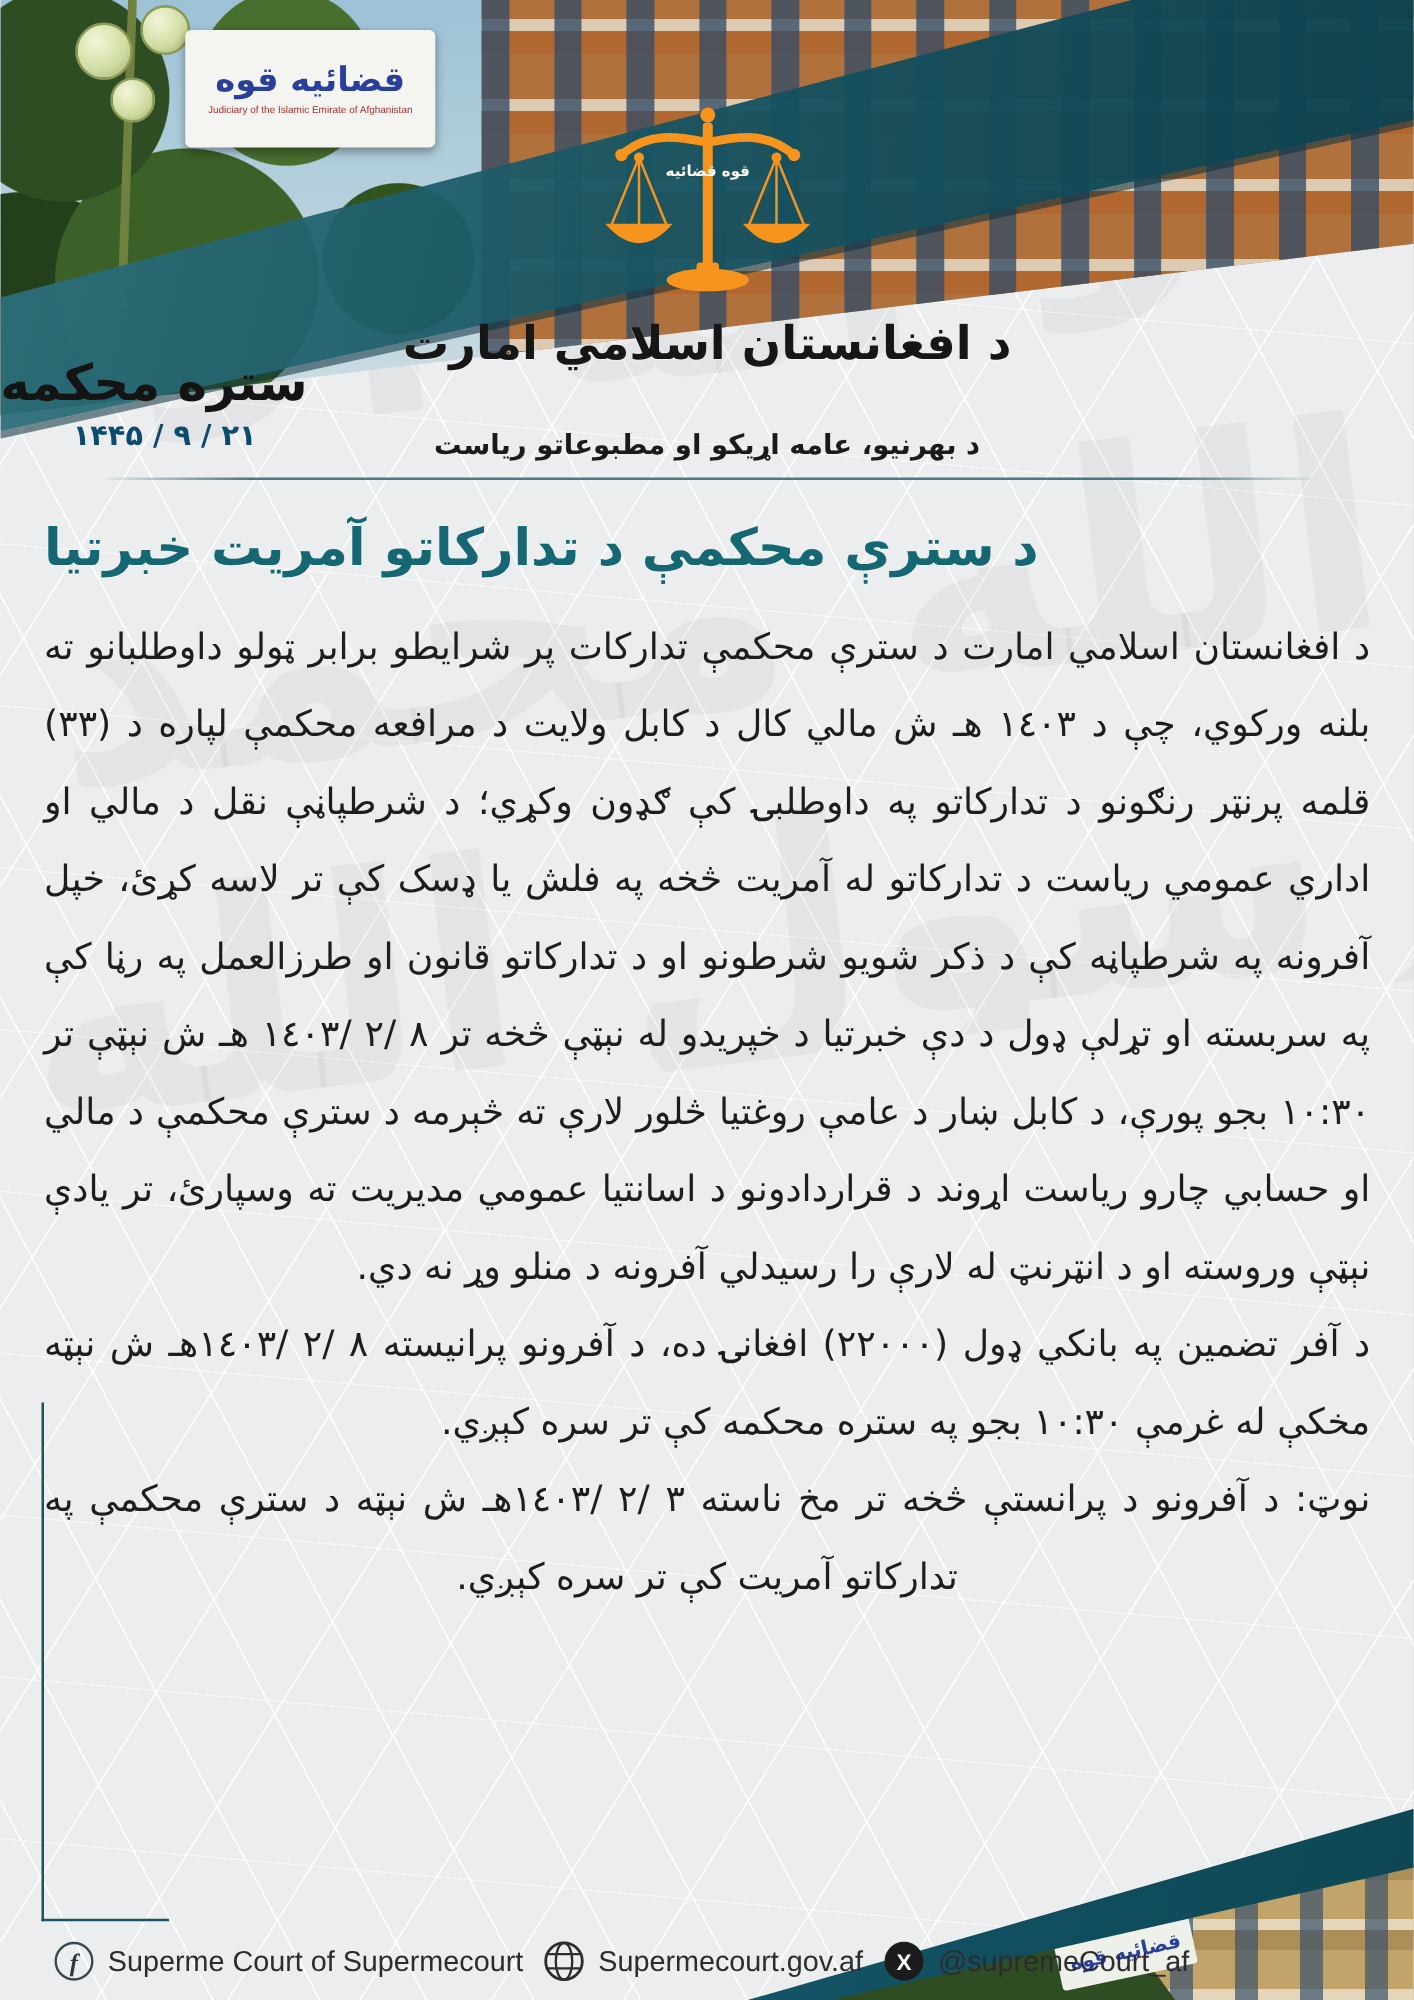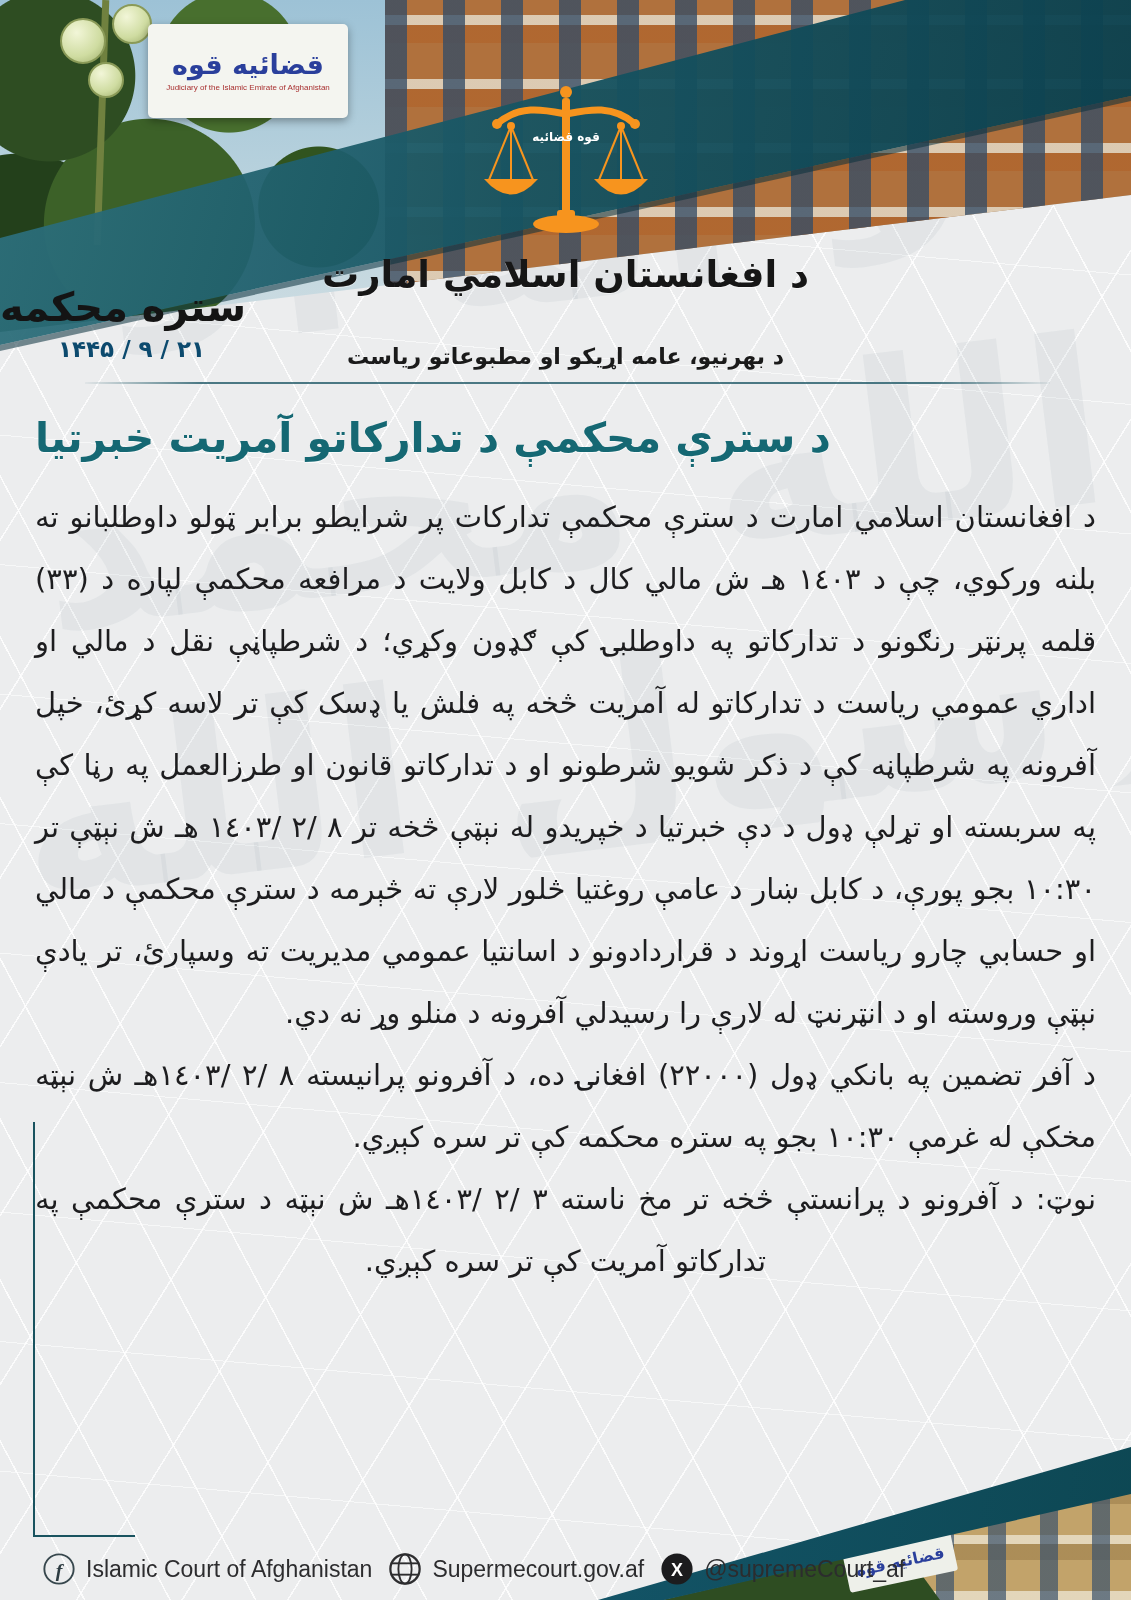--- a/index.html
+++ b/index.html
@@ -199,21 +199,21 @@
   <div class="bottom-photo-green"></div>
   <div class="bottom-sign">قضائیه قوه</div>
   <div class="bottom-teal"></div>
 
   <div class="social-bar">
     <div class="social-item">
       <svg width="34" height="34" viewBox="0 0 36 36">
         <circle cx="18" cy="18" r="15.5" fill="none" stroke="#37474d" stroke-width="2"></circle>
         <text x="18" y="26" text-anchor="middle" font-size="21" font-style="italic" font-weight="bold" font-family="Liberation Serif, serif" fill="#2d3b41">f</text>
       </svg>
-      <span class="label">Islamic Court of Afghanistan</span>
+      <span class="label">Superme Court of Supermecourt</span>
     </div>
     <div class="social-item">
       <svg width="34" height="34" viewBox="0 0 36 36">
         <circle cx="18" cy="18" r="15.5" fill="none" stroke="#2d2d2f" stroke-width="2.4"></circle>
         <ellipse cx="18" cy="18" rx="7" ry="15.5" fill="none" stroke="#2d2d2f" stroke-width="2"></ellipse>
         <line x1="3" y1="12" x2="33" y2="12" stroke="#2d2d2f" stroke-width="2"></line>
         <line x1="3" y1="24" x2="33" y2="24" stroke="#2d2d2f" stroke-width="2"></line>
       </svg>
       <span class="label">Supermecourt.gov.af</span>
     </div>

